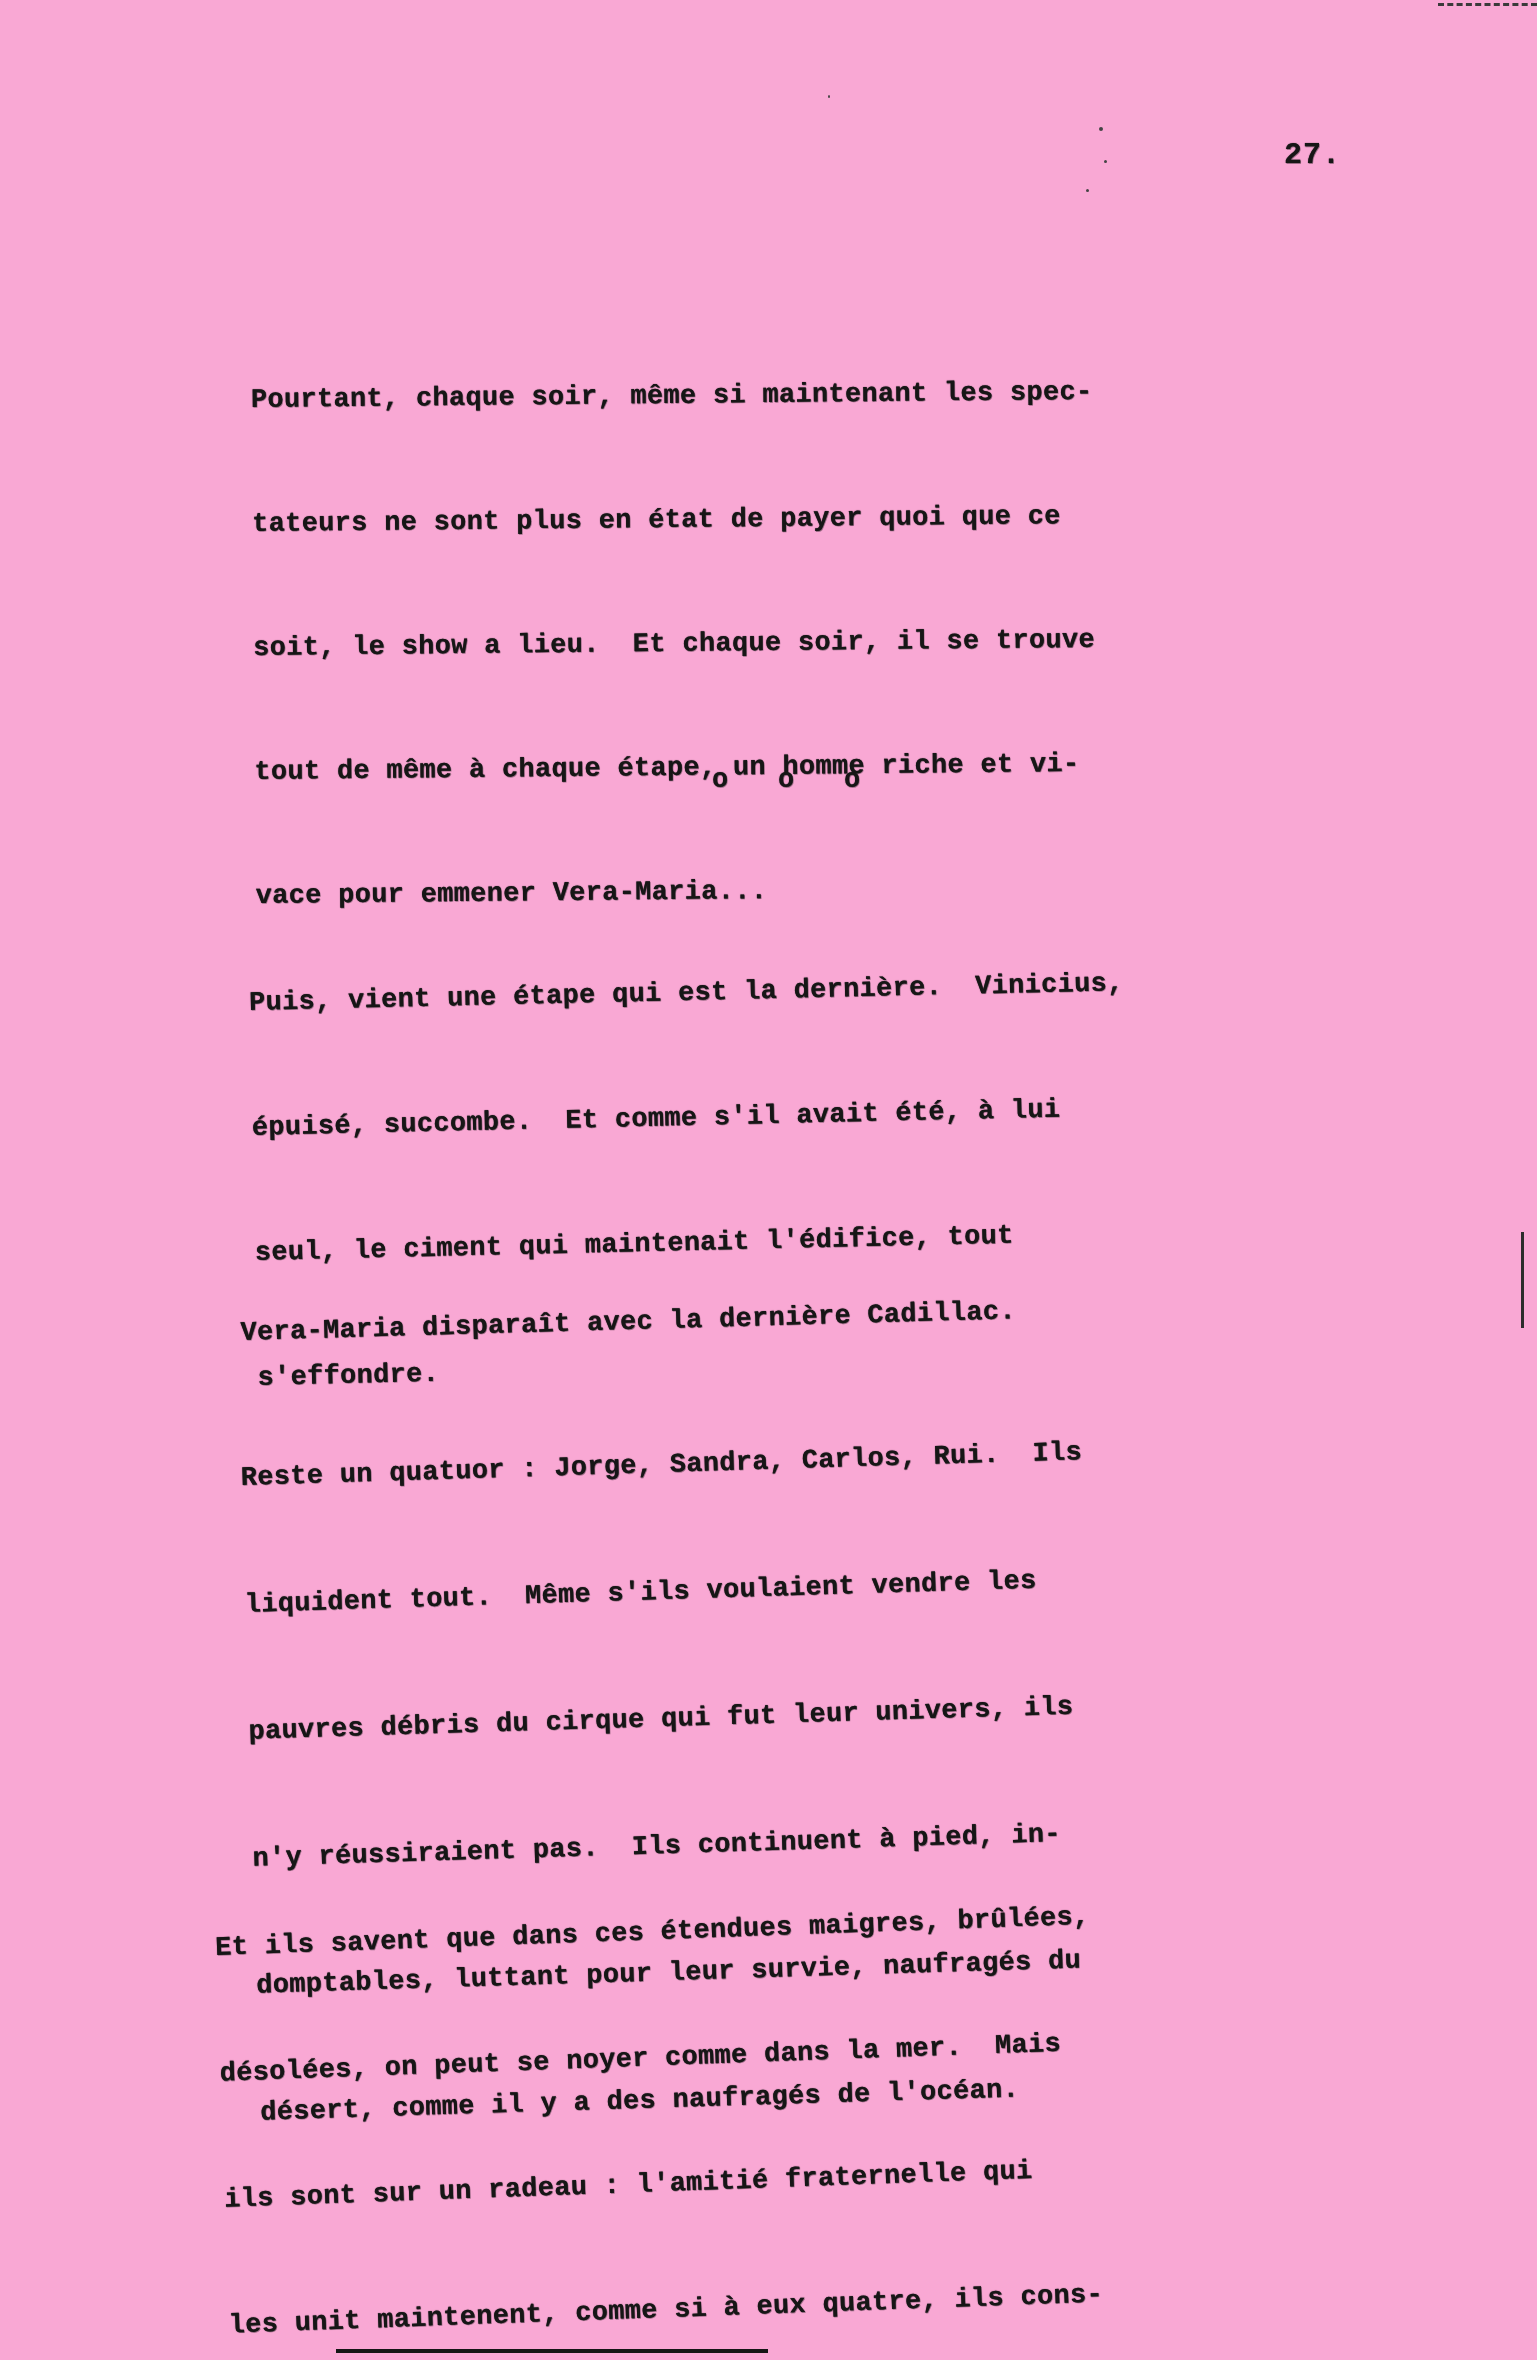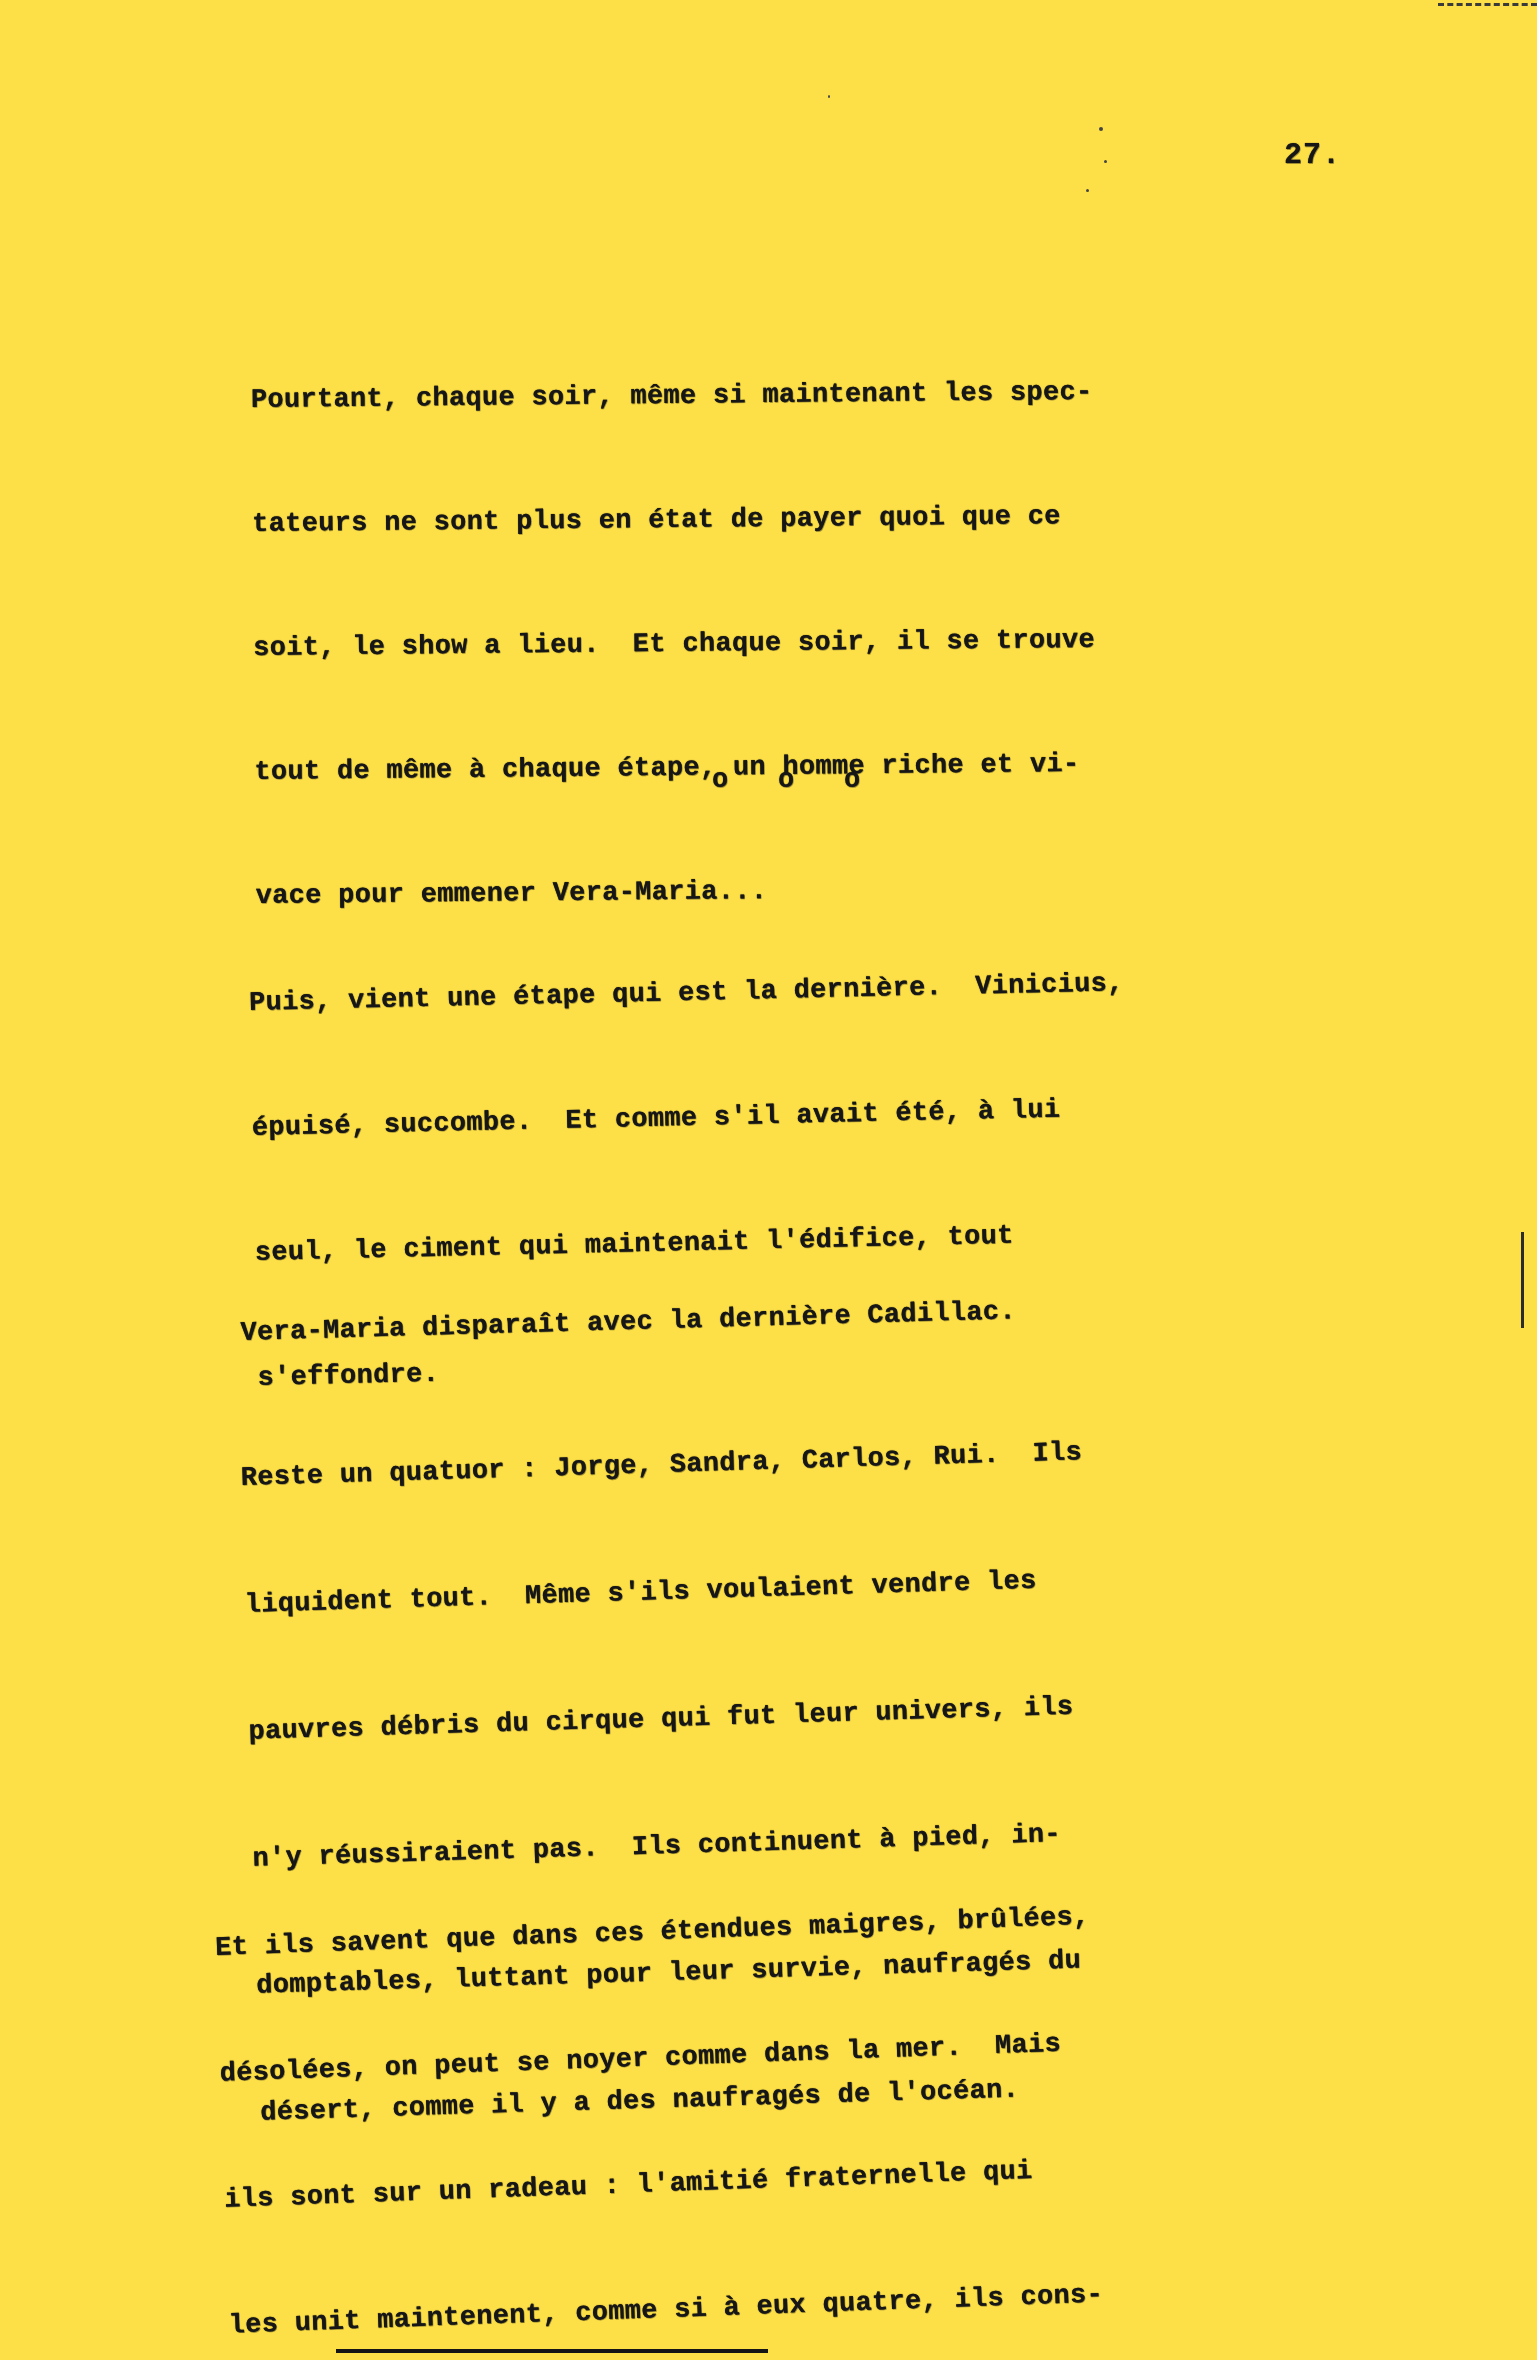--- a/index.html
+++ b/index.html
@@ -4,21 +4,21 @@
 <style>
   html, body {
     margin: 0;
     padding: 0;
     background: #e8e8e8;
   }
   .page {
     position: relative;
     width: 1537px;
     height: 2360px;
-    background: #fde047;
+    background: #f9a8d4;
     overflow: hidden;
     font-family: "Liberation Mono", "DejaVu Sans Mono", monospace;
     color: #161616;
   }
   .tw {
     font-weight: 700;
     font-size: 27px;
     letter-spacing: 0.3px;
     white-space: pre;
     text-shadow: 0 0 1px rgba(22,22,22,0.85), 0.7px 0.8px 0 rgba(22,22,22,0.35);

